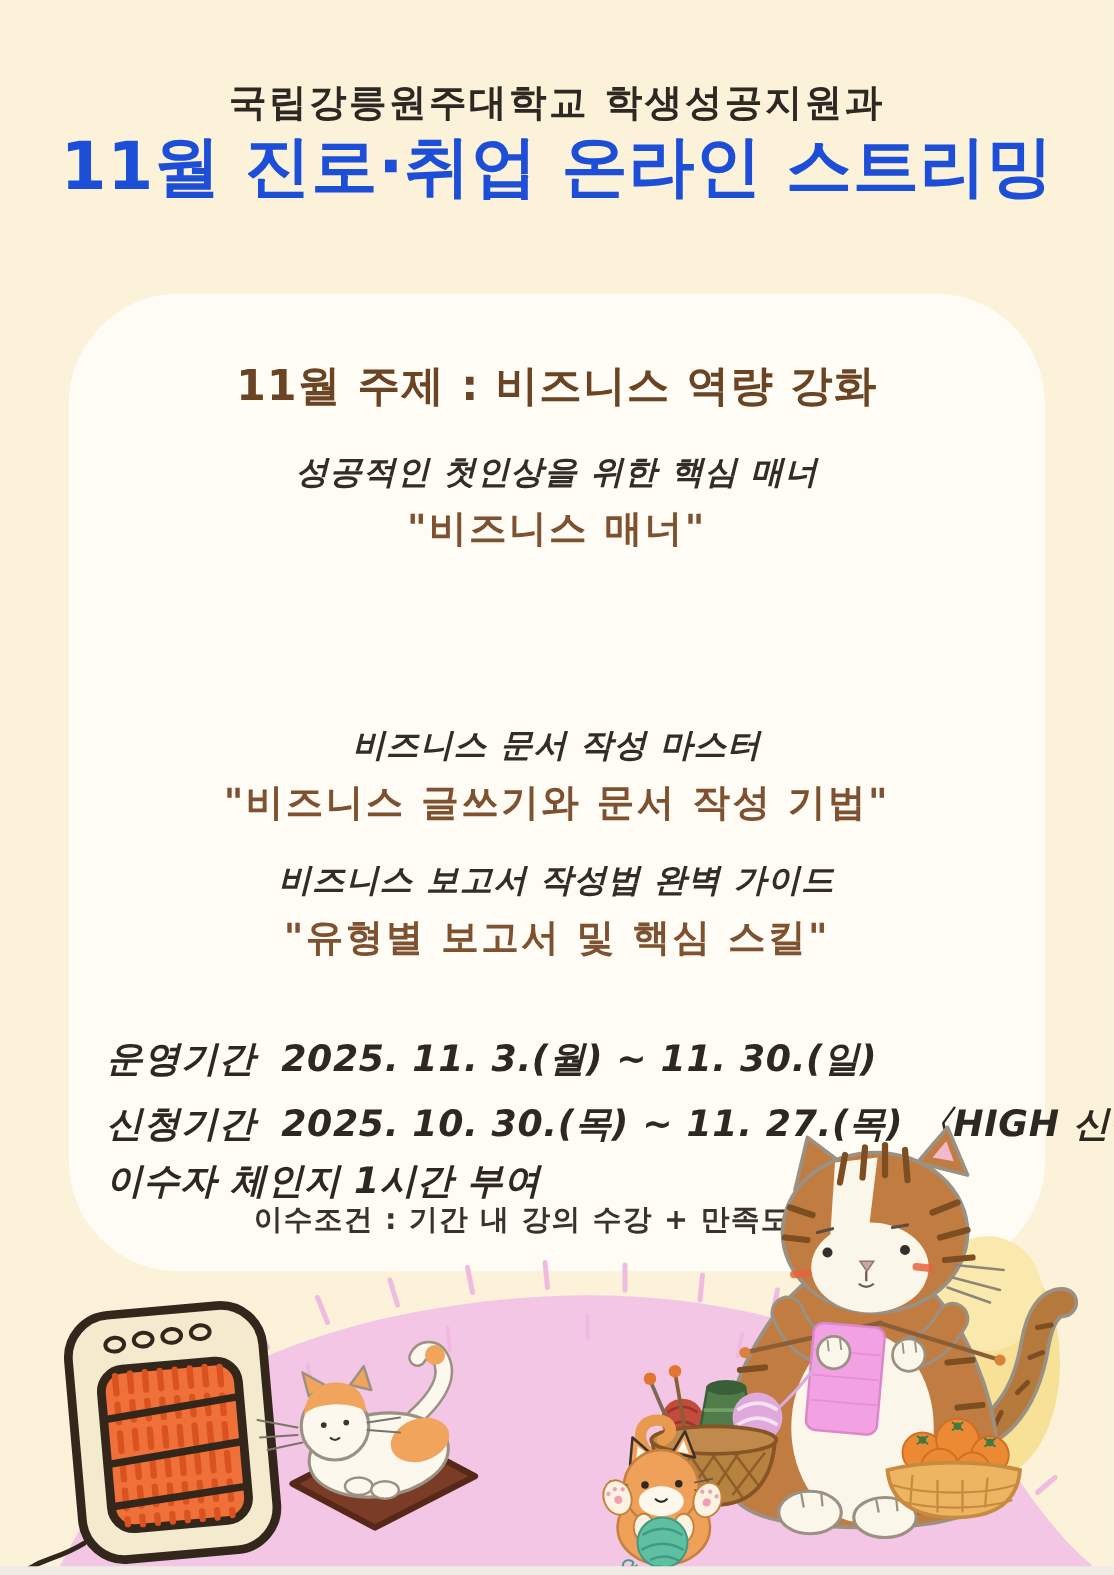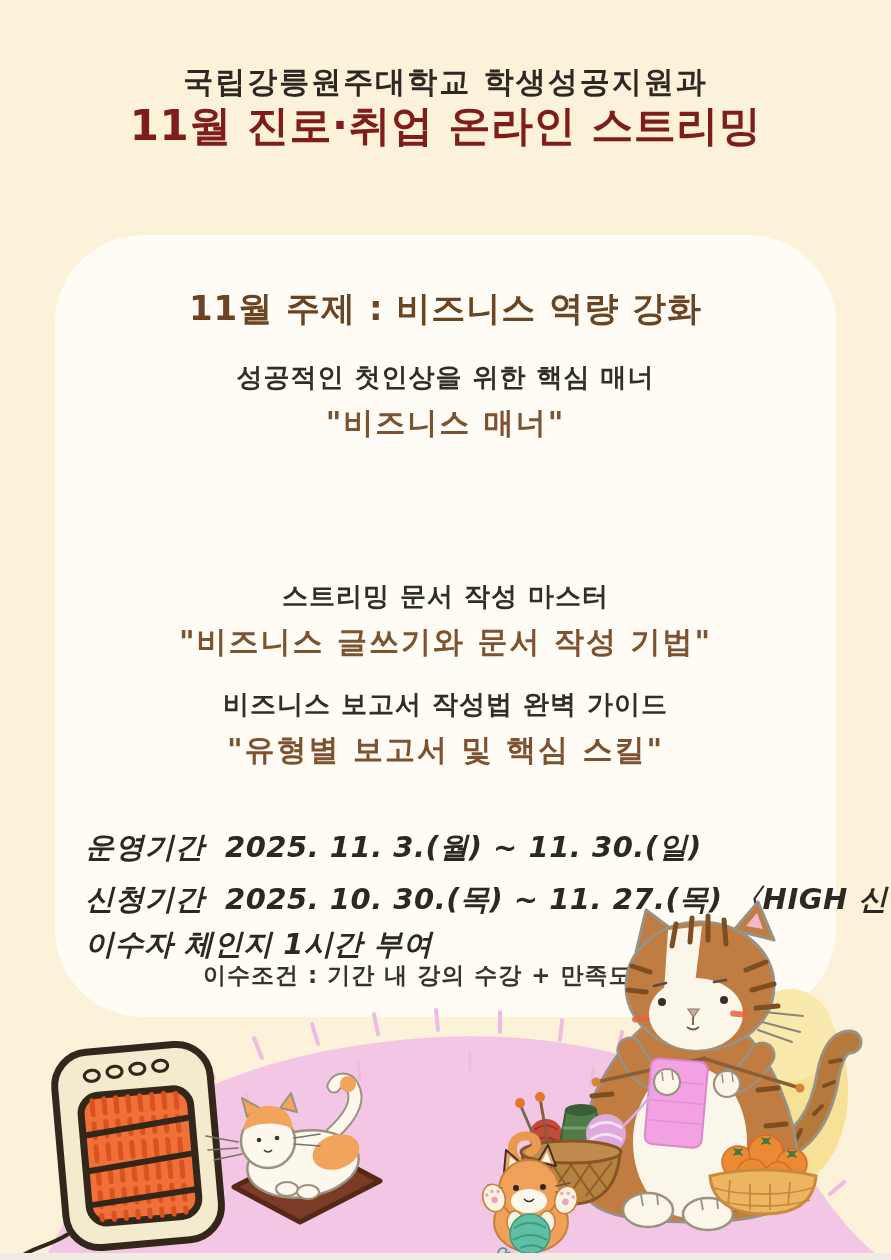--- a/index.html
+++ b/index.html
@@ -7,32 +7,32 @@
     position:relative; width:891px; height:1260px; overflow:hidden;
     background:#FBF2D9;
     font-family:"DejaVu Sans","Liberation Sans",sans-serif;
   }
   .org{
     position:absolute; top:62px; left:0; width:100%; text-align:center;
     font-size:30px; font-weight:700; color:#2E2823; letter-spacing:2px; white-space:nowrap;
   }
   .title{
     position:absolute; top:98px; left:0; width:100%; text-align:center;
-    font-size:42px; font-weight:800; color:#7f1d1d; letter-spacing:0.5px; white-space:nowrap;
+    font-size:53px; font-weight:800; color:#1d4ed8; letter-spacing:0.5px; white-space:nowrap;
   }
   .panel{
     position:absolute; left:55px; top:235px; width:781px; height:782px;
     background:#FEFCF4; border-radius:88px;
   }
   .theme{
     position:absolute; top:51px; left:0; width:100%; text-align:center;
     font-size:34px; font-weight:800; color:#6B4423; letter-spacing:1px; white-space:nowrap;
   }
   .program{position:absolute; left:0; width:100%; text-align:center;}
-  .program .desc{font-size:26px; font-weight:600; color:#332D26; letter-spacing:1px; white-space:nowrap;}
+  .program .desc{font-size:26px; font-weight:600; color:#332D26; letter-spacing:1px; white-space:nowrap;font-style:italic;}
   .program .pname{margin-top:8px; font-size:30px; font-weight:800; color:#7E5230; letter-spacing:2px; white-space:nowrap;}
   .p0{top:125px}.p1{top:239px}.p2{top:344px}.p3{top:452px}
   .info-row{
     position:absolute; left:30px; display:flex; font-size:29px; font-weight:700;
     color:#2E2823; white-space:nowrap;font-style:italic;
   }
   .info-row .label{width:140px; letter-spacing:1px;}
   .info-row .value{letter-spacing:0.5px;}
   .i0{top:593px}.i1{top:645px}.i2{top:690px}
   .note{
@@ -50,21 +50,21 @@
   <div class="title">11월 진로·취업 온라인 스트리밍</div>
 
   <div class="panel">
     <div class="theme">11월 주제 : 비즈니스 역량 강화</div>
 
     <div class="program p0">
       <div class="desc">성공적인 첫인상을 위한 핵심 매너</div>
       <div class="pname">"비즈니스 매너"</div>
     </div>
     <div class="program p2">
-      <div class="desc">스트리밍 문서 작성 마스터</div>
+      <div class="desc">비즈니스 문서 작성 마스터</div>
       <div class="pname">"비즈니스 글쓰기와 문서 작성 기법"</div>
     </div>
     <div class="program p3">
       <div class="desc">비즈니스 보고서 작성법 완벽 가이드</div>
       <div class="pname">"유형별 보고서 및 핵심 스킬"</div>
     </div>
 
     <div class="info-row i0">
       <div class="label">운영기간</div>
       <div class="value">2025. 11. 3.(월) ~ 11. 30.(일)</div>

